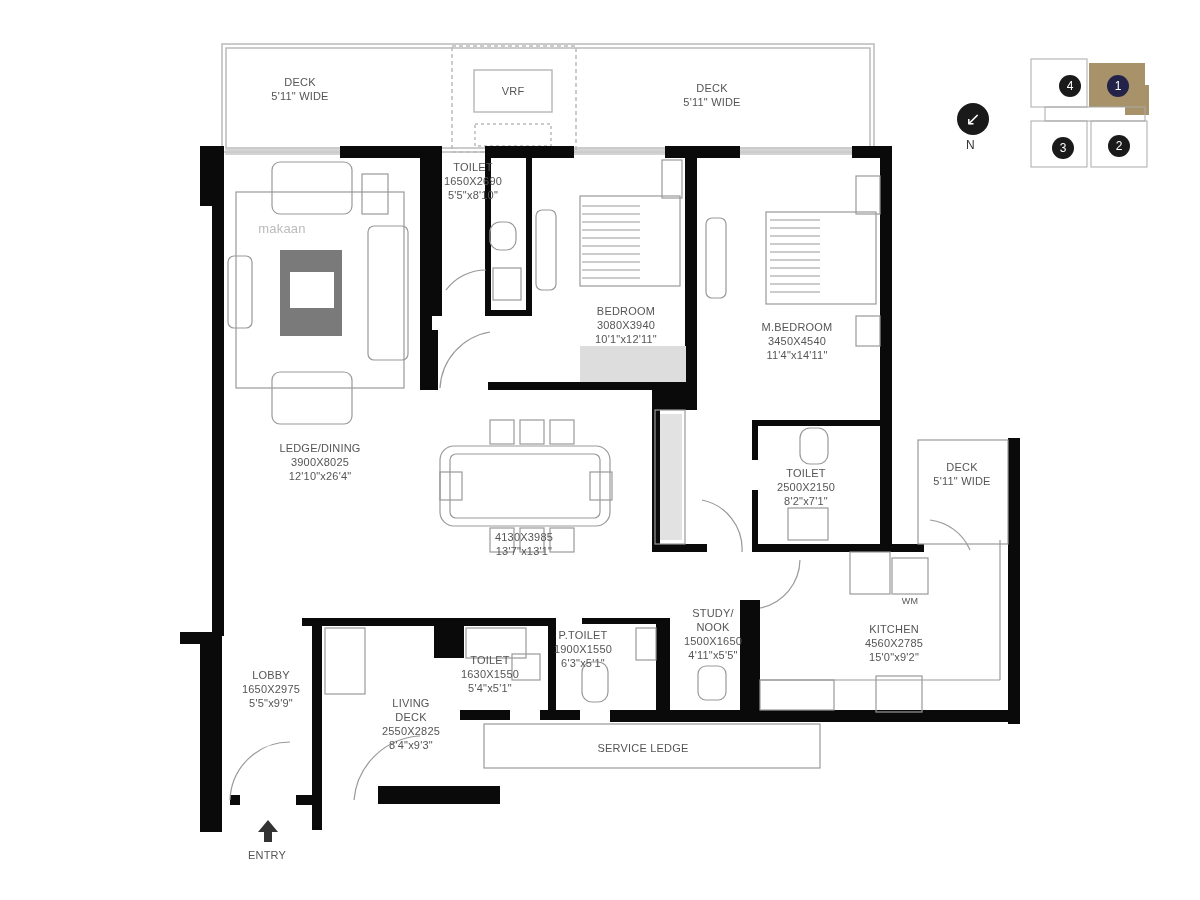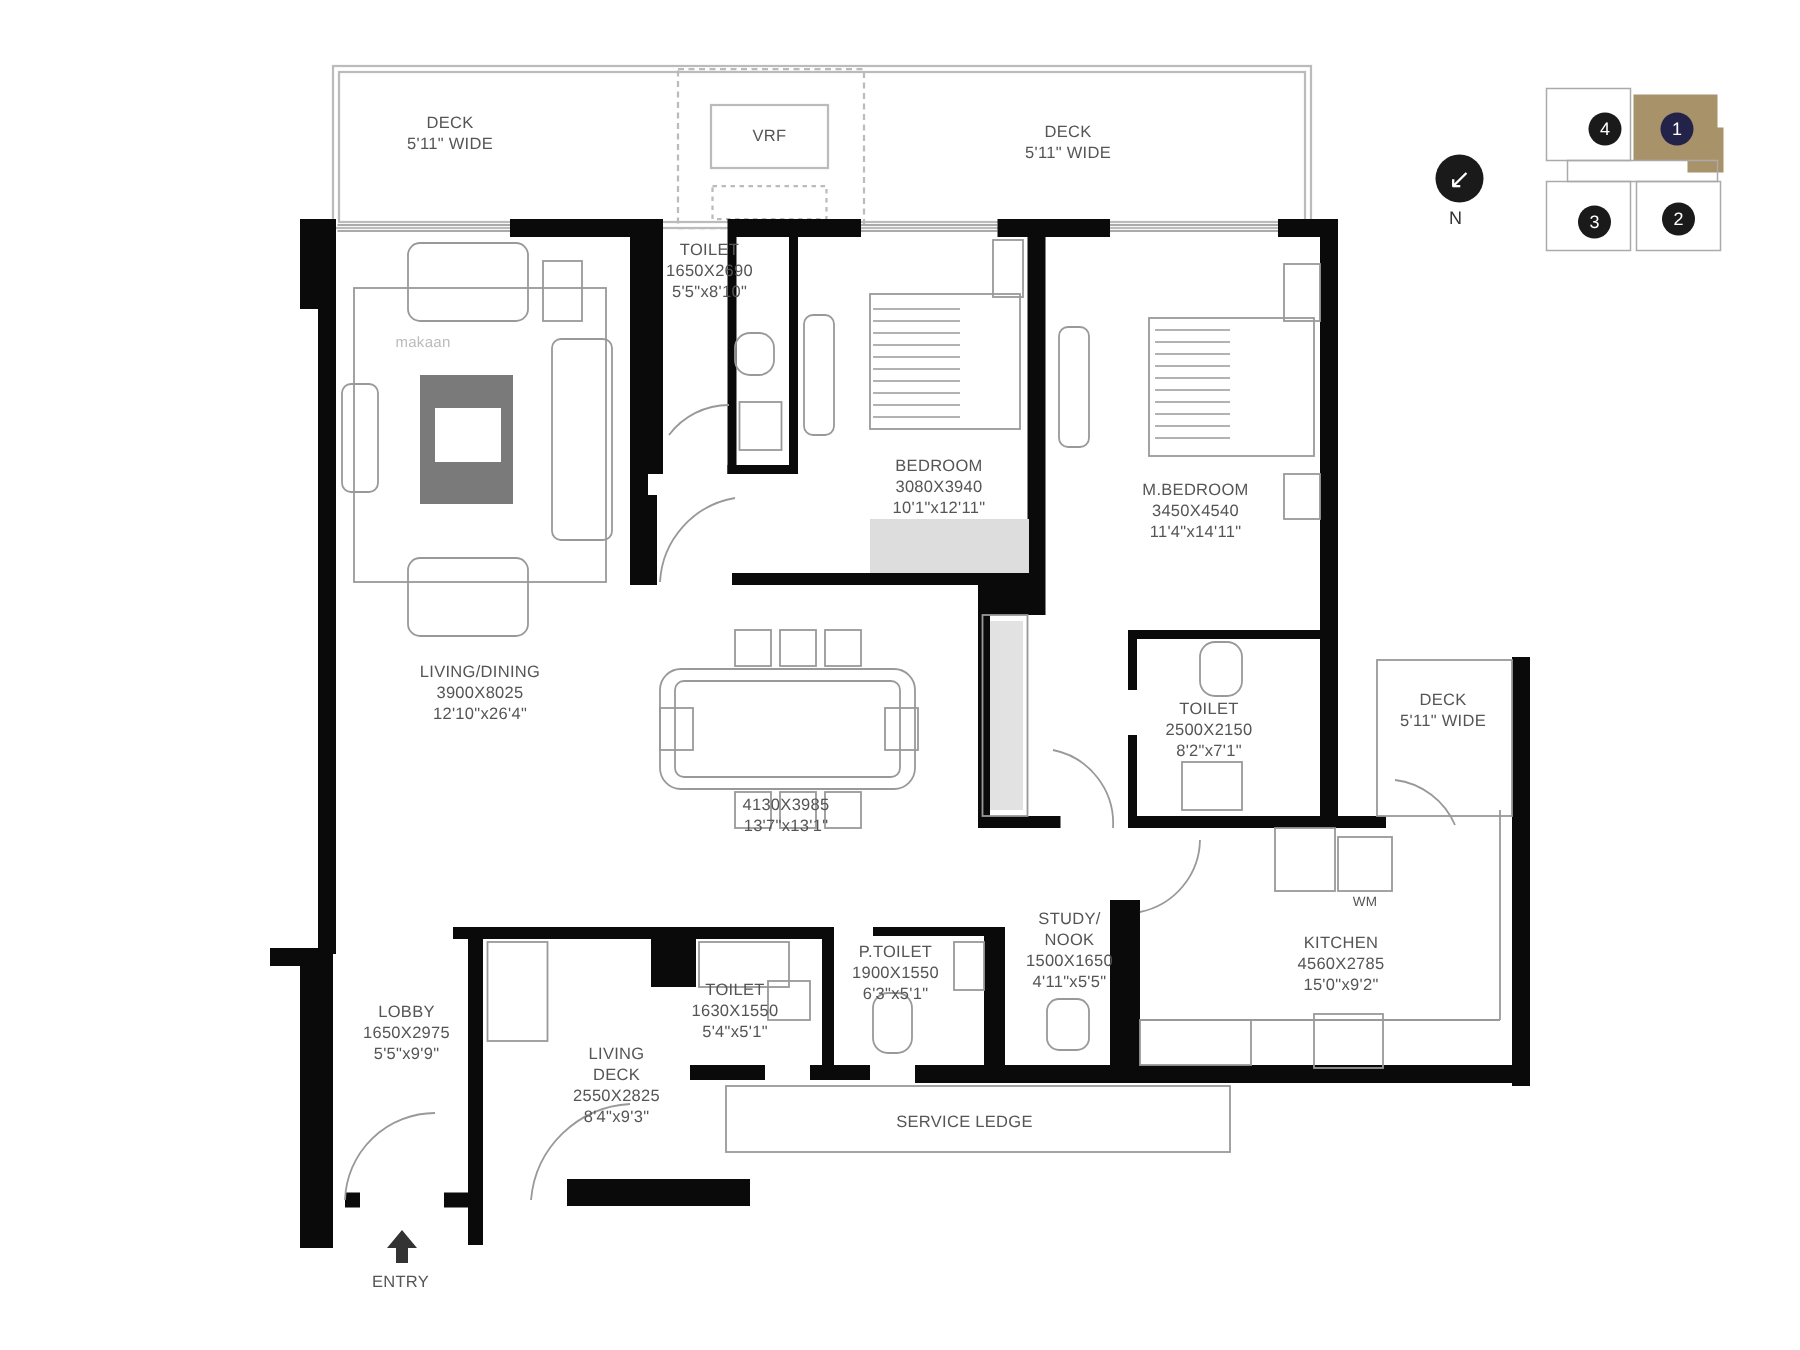--- a/index.html
+++ b/index.html
@@ -180,21 +180,21 @@
     <span>BEDROOM</span>
     <span>3080X3940</span>
     <span>10'1"x12'11"</span>
   </div>
 <div class="lbl" style="left:797px;top:320px">
     <span>M.BEDROOM</span>
     <span>3450X4540</span>
     <span>11'4"x14'11"</span>
   </div>
 <div class="lbl" style="left:320px;top:441px">
-    <span>LIVING/DINING</span>
+    <span>LEDGE/DINING</span>
     <span>3900X8025</span>
     <span>12'10"x26'4"</span>
   </div>
 <div class="lbl" style="left:524px;top:530px">
     <span>4130X3985</span>
     <span>13'7"x13'1"</span>
   </div>
 <div class="lbl" style="left:806px;top:466px">
     <span>TOILET</span>
     <span>2500X2150</span>
@@ -211,21 +211,21 @@
     <span>KITCHEN</span>
     <span>4560X2785</span>
     <span>15'0"x9'2"</span>
   </div>
 <div class="lbl" style="left:713px;top:606px">
     <span>STUDY/</span>
     <span>NOOK</span>
     <span>1500X1650</span>
     <span>4'11"x5'5"</span>
   </div>
-<div class="lbl" style="left:597px;top:628px">
+<div class="lbl" style="left:583px;top:628px">
     <span>P.TOILET</span>
     <span>1900X1550</span>
     <span>6'3"x5'1"</span>
   </div>
 <div class="lbl" style="left:490px;top:653px">
     <span>TOILET</span>
     <span>1630X1550</span>
     <span>5'4"x5'1"</span>
   </div>
 <div class="lbl" style="left:411px;top:696px">
@@ -238,21 +238,21 @@
     <span>LOBBY</span>
     <span>1650X2975</span>
     <span>5'5"x9'9"</span>
   </div>
 <div class="lbl" style="left:643px;top:741px">
     <span>SERVICE LEDGE</span>
   </div>
 <div class="lbl" style="left:267px;top:848px">
     <span>ENTRY</span>
   </div>
-<div class="lbl" style="left:282px;top:222px;font-size:10px;color:#bbb">
+<div class="lbl" style="left:282px;top:222px;font-size:13px;color:#bbb">
     <span>makaan</span>
   </div>
 
 <div class="compass">↙</div>
 <div class="compass-n">N</div>
 
 <div class="keyplan">
   <svg width="130" height="120" viewBox="0 0 130 120">
     <rect x="64" y="8" width="56" height="44" fill="#a8926a"></rect>
     <rect x="100" y="30" width="24" height="30" fill="#a8926a"></rect>

